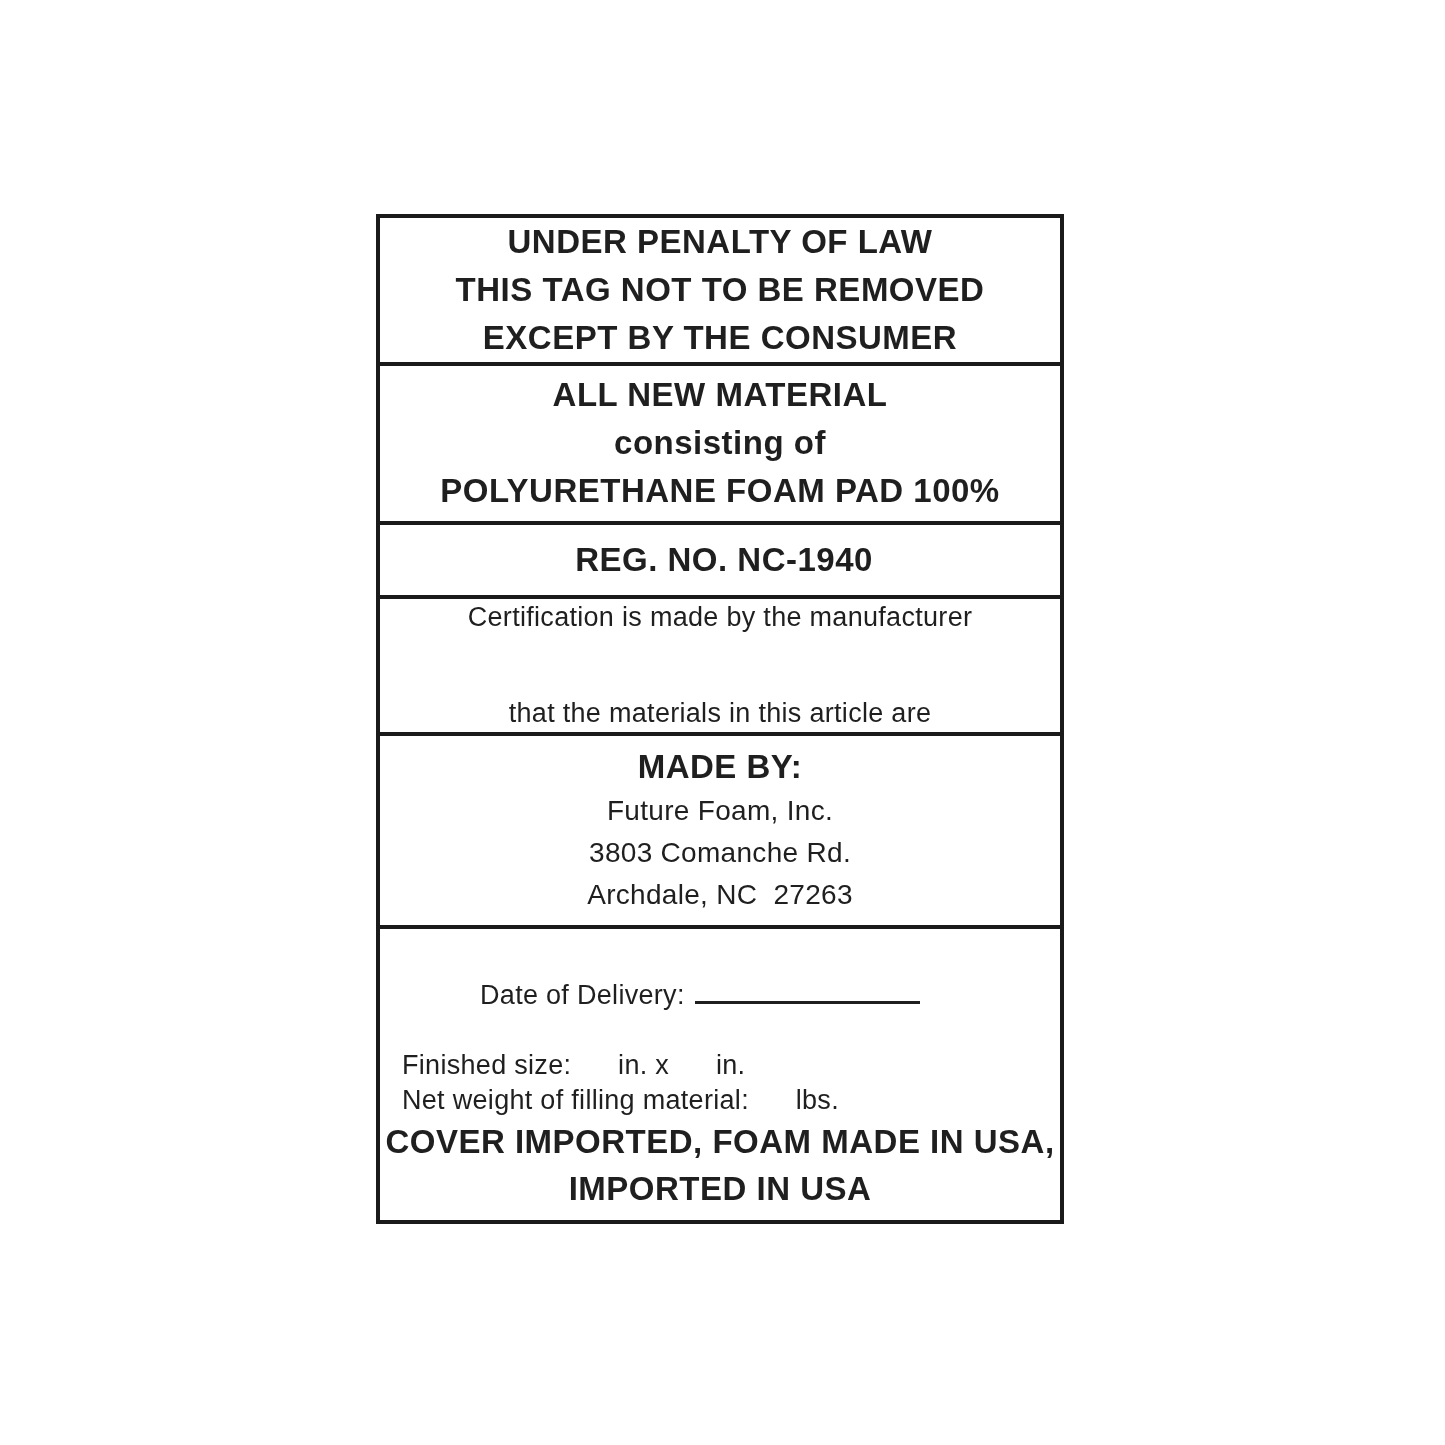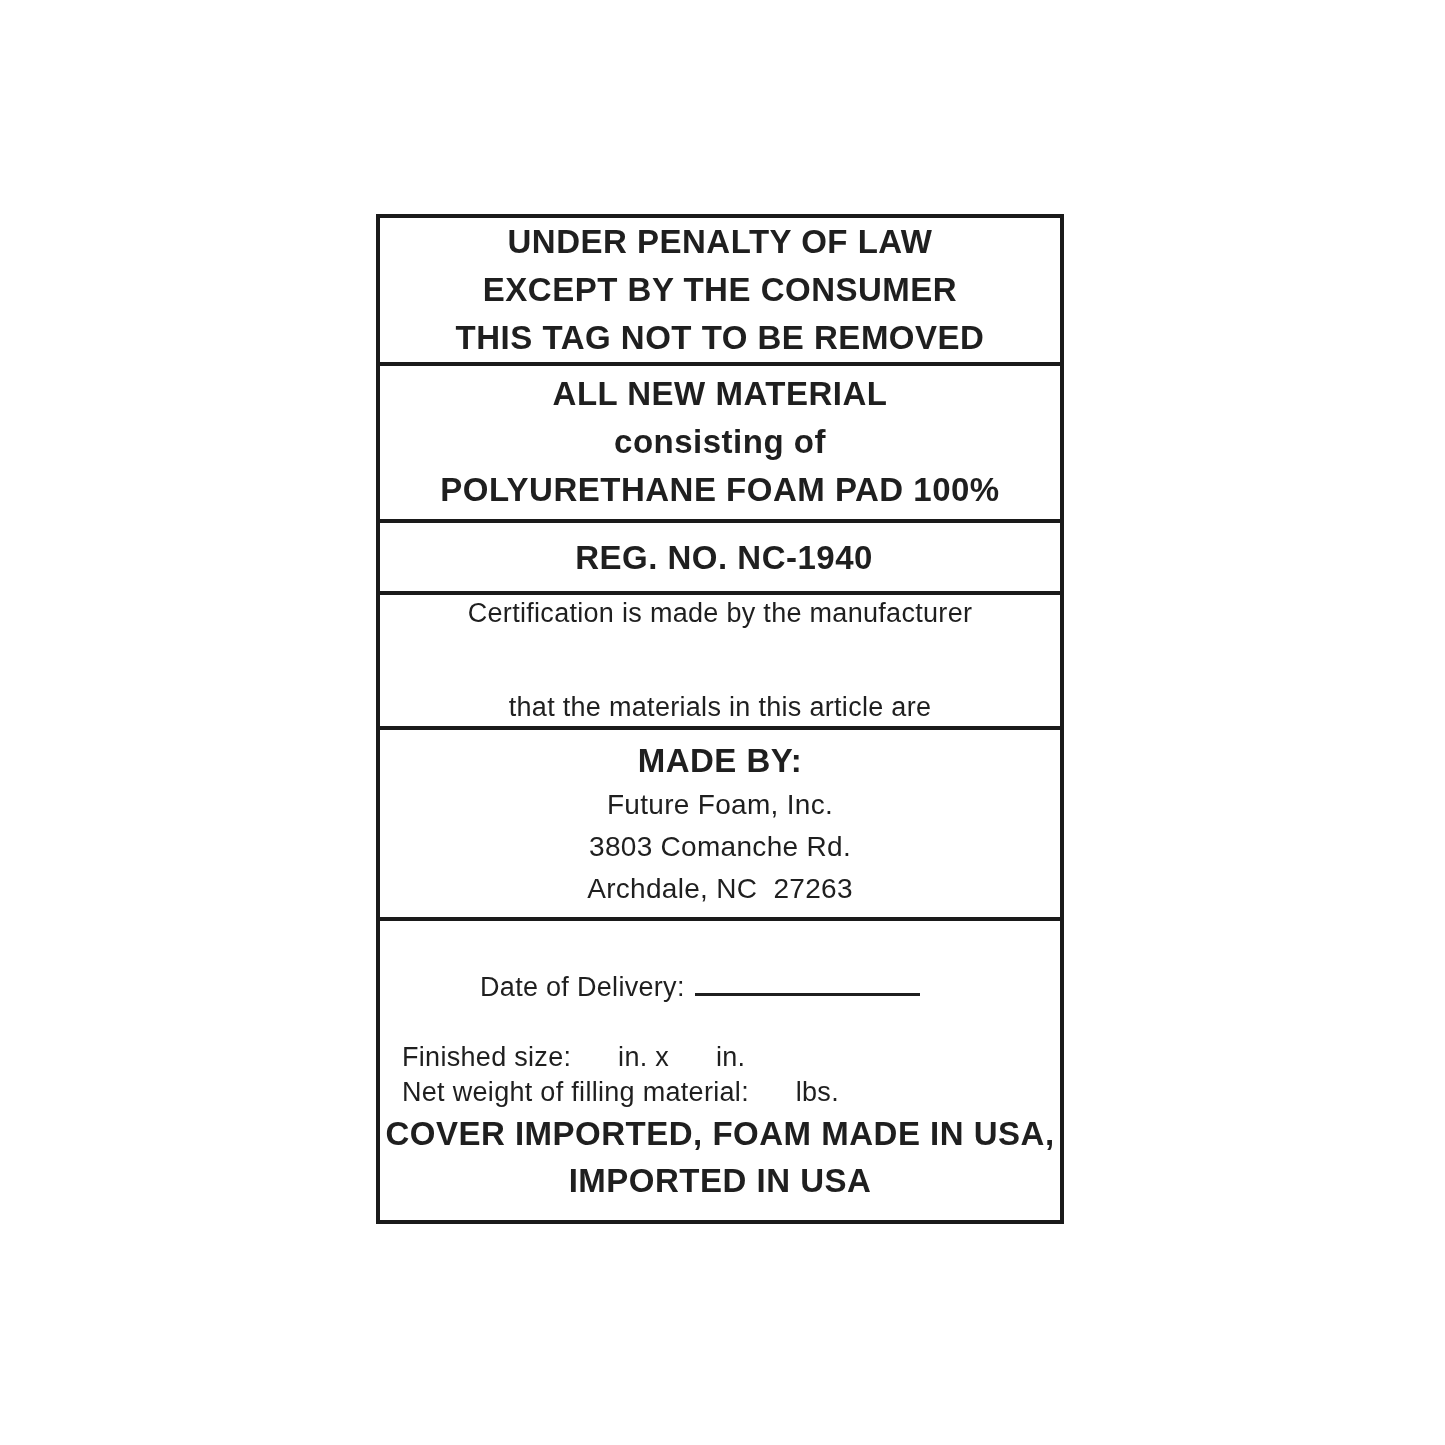--- a/index.html
+++ b/index.html
@@ -68,34 +68,34 @@
   .details-block .reg{line-height:35px;}
   .blank-line{
     display:inline-block;
     width:225px;
     height:24px;
     margin-left:10px;
     border-bottom:3px solid var(--ink);
   }
   .origin-block{
     text-align:center;
-    padding-bottom:16px;
+    padding-bottom:8px;
   }
   .origin-block .bold{line-height:47px;}
 </style>
 </head>
 <body>
 
 <div class="canvas">
   <div class="law-label">
 
     <section class="sec sec-penalty">
       <div class="line bold">UNDER PENALTY OF LAW</div>
+      <div class="line bold">THIS TAG NOT TO BE REMOVED</div>
       <div class="line bold">EXCEPT BY THE CONSUMER</div>
-      <div class="line bold">THIS TAG NOT TO BE REMOVED</div>
     </section>
 
     <section class="sec sec-material">
       <div class="line bold">ALL NEW MATERIAL</div>
       <div class="line bold">consisting of</div>
       <div class="line bold">POLYURETHANE FOAM PAD 100%</div>
     </section>
 
     <section class="sec sec-reg">
       <div class="line bold">REG. NO. NC-1940</div>

